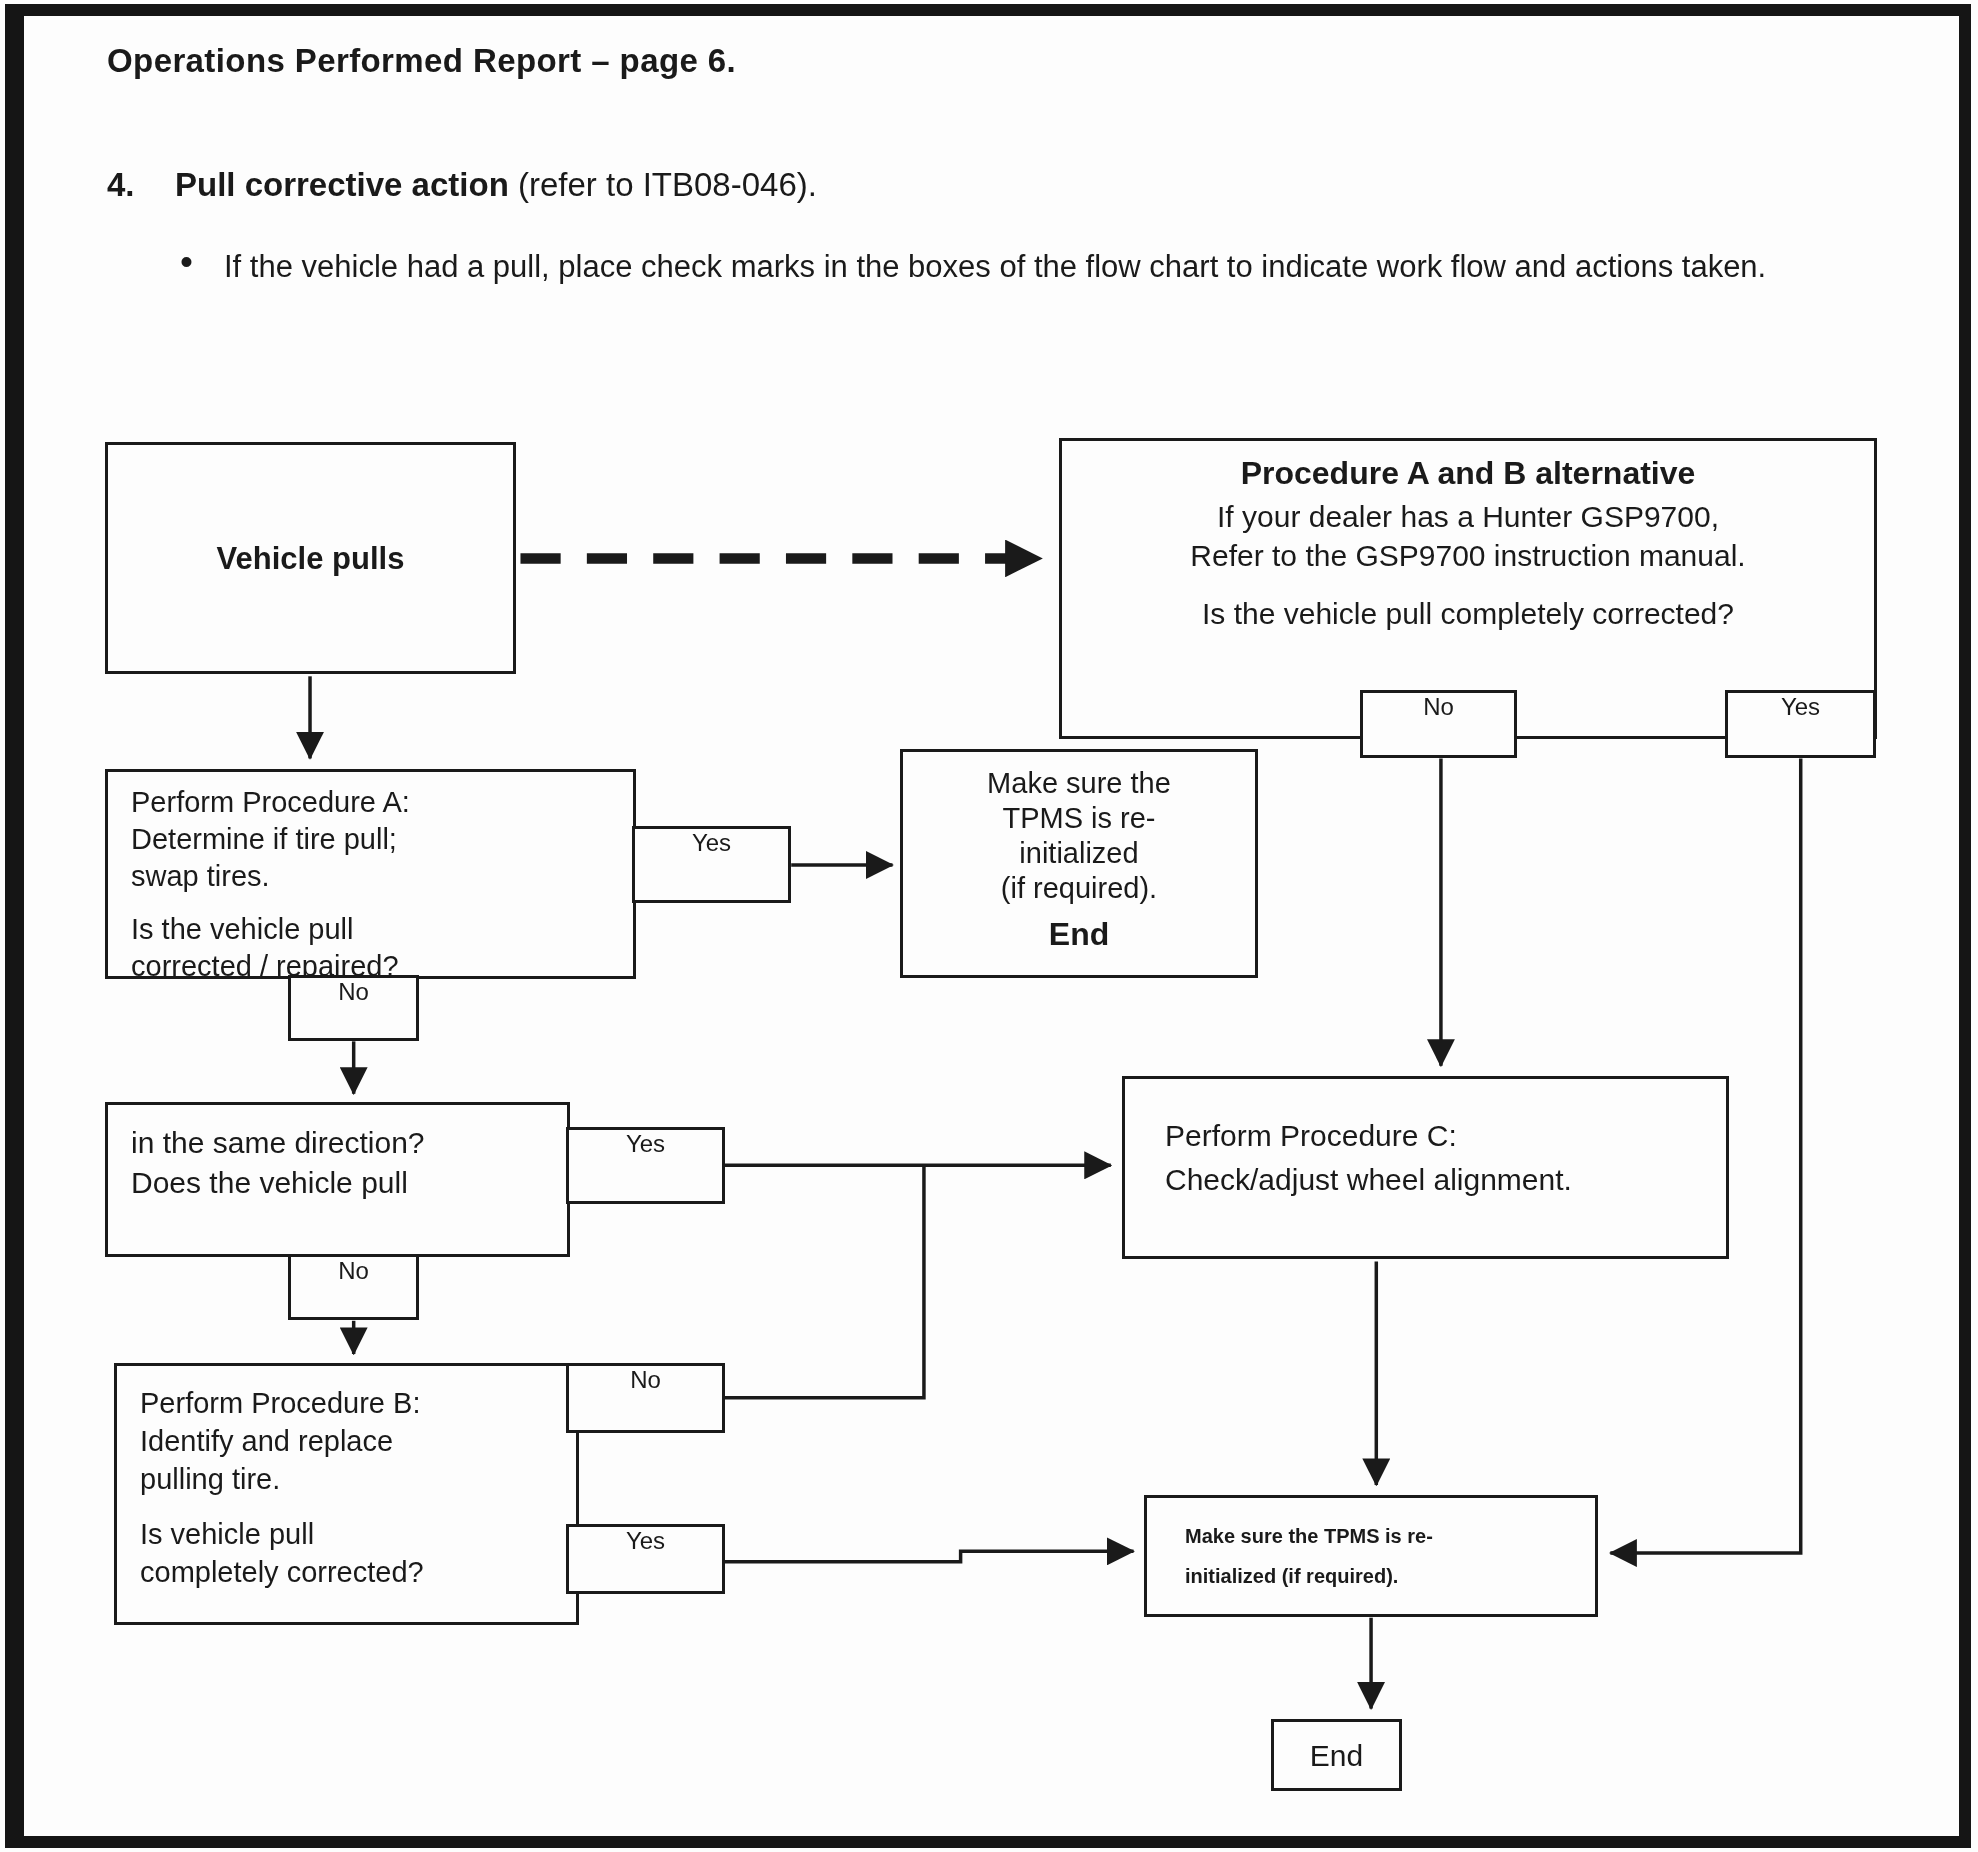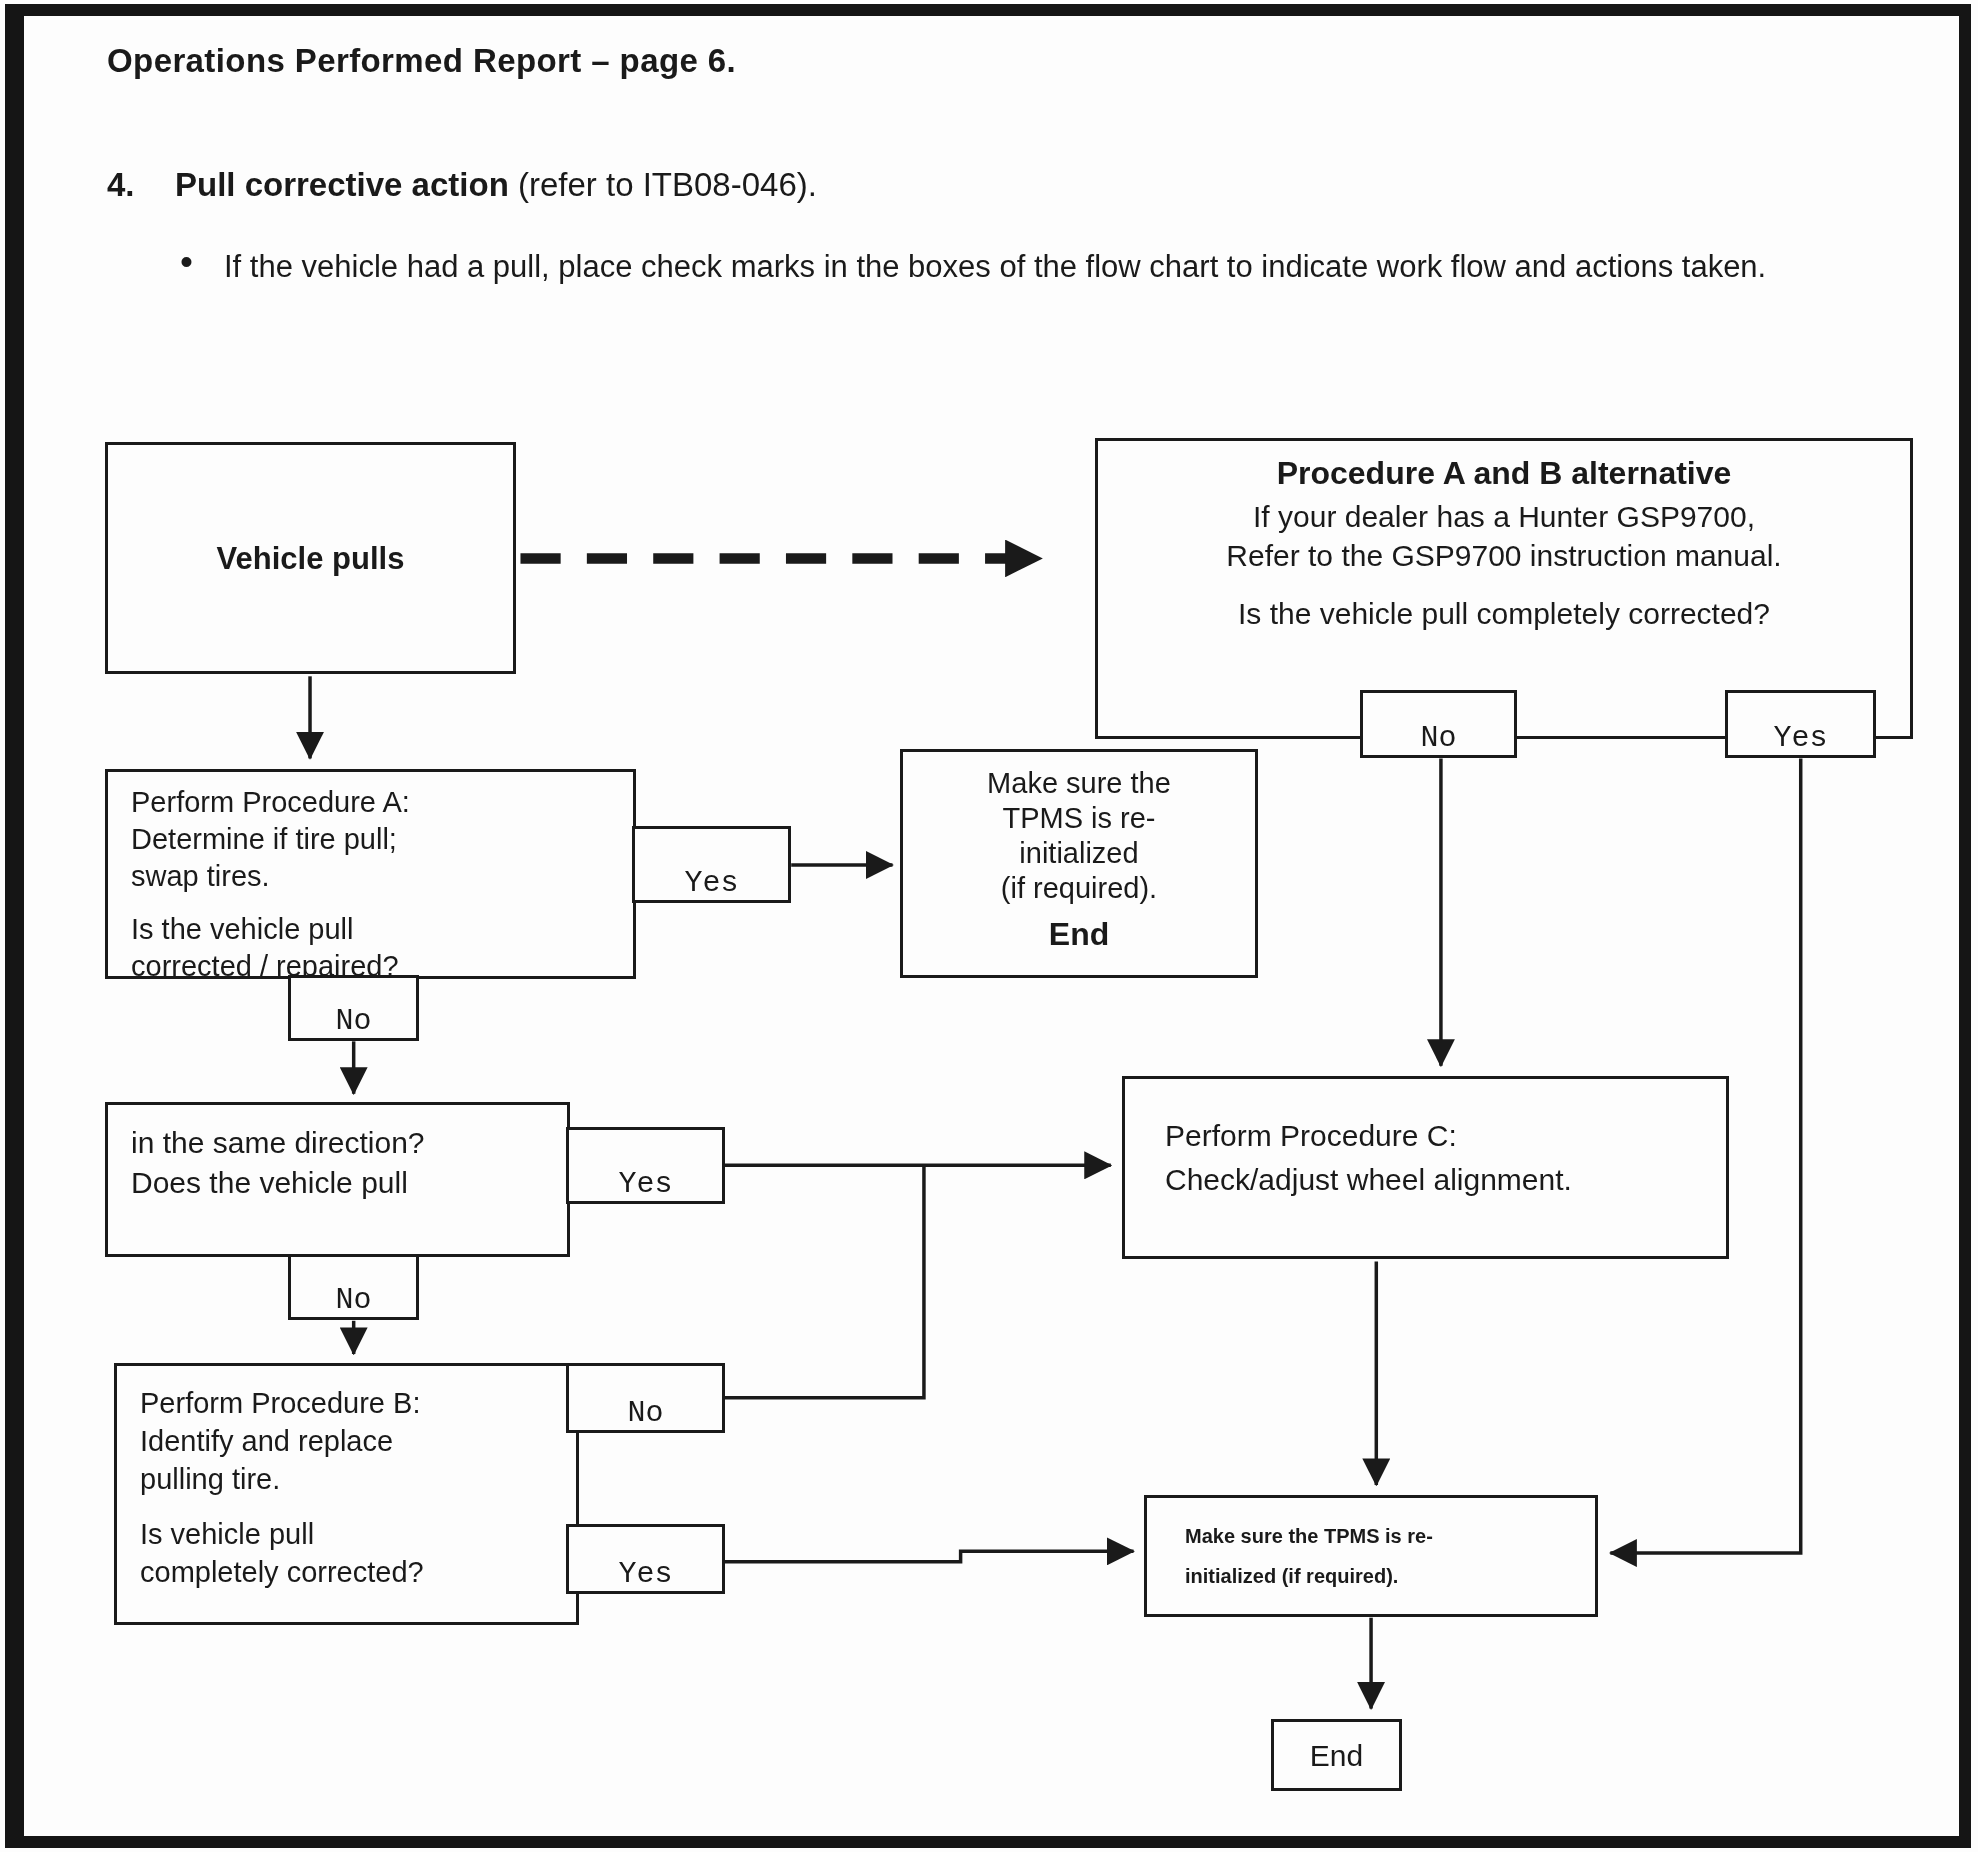--- a/index.html
+++ b/index.html
@@ -38,22 +38,22 @@
     background: #fdfdfd; border: 3.5px solid #1a1a1a;
     font-size: 29px; line-height: 37px;
     z-index: 2;
   }
   .node .l { white-space: nowrap; }
   .gap { margin-top: 15.7px; }
   .center-flex { display: flex; align-items: center; justify-content: center; }
   .tab {
     position: absolute; box-sizing: border-box;
     background: #fdfdfd; border: 3.5px solid #1a1a1a;
-    display: flex; align-items: flex-end; justify-content: center;
-    font-size: 30px; z-index: 3; font-family: Liberation Mono, monospace;
+    display: flex; align-items: flex-start; justify-content: center;
+    font-size: 24px; z-index: 3;
   }
   .connectors { position: absolute; left: 0; top: 0; z-index: 1; }
   .vehicle-label { font-size: 31px; font-weight: bold; }
   .alt-box { text-align: center; padding-top: 10.5px; font-size: 30px; line-height: 39px; }
   .alt-title { font-size: 32px; font-weight: bold; line-height: 42px; margin-bottom: 3.5px; }
   .alt-question { margin-top: 19px; }
   .proc-a { padding: 12.2px 8.7px 0 23px; }
   .tpms-mid { text-align: center; padding-top: 14px; font-size: 29px; line-height: 35px; }
   .end-word { font-size: 32px; font-weight: bold; margin-top: 10.5px; }
   .same-dir { padding: 17.5px 8.7px 0 23px; font-size: 30px; line-height: 40px; }
@@ -95,21 +95,21 @@
   <div class="item-row">
     <span class="item-num">4.</span><span class="item-title">Pull corrective action</span><span> (refer to ITB08-046).</span>
   </div>
   <div class="bullet-marker">•</div>
   <div class="bullet-text">If the vehicle had a pull, place check marks in the boxes of the flow chart to indicate work flow and actions taken.</div>
 
   <div class="node center-flex" style="left:105px; top:442px; width:411px; height:232px;">
     <span class="vehicle-label">Vehicle pulls</span>
   </div>
 
-  <div class="node alt-box" style="left:1059px; top:438px; width:818px; height:301px;margin-left:36px;">
+  <div class="node alt-box" style="left:1059px; top:438px; width:818px; height:301px;">
     <div class="alt-title">Procedure A and B alternative</div>
     <div class="l">If your dealer has a Hunter GSP9700,</div>
     <div class="l">Refer to the GSP9700 instruction manual.</div>
     <div class="l alt-question">Is the vehicle pull completely corrected?</div>
   </div>
   <div class="tab" style="left:1360px; top:690px; width:157px; height:68px;">
     <span>No</span>
   </div>
   <div class="tab" style="left:1725px; top:690px; width:151px; height:68px;">
     <span>Yes</span>

